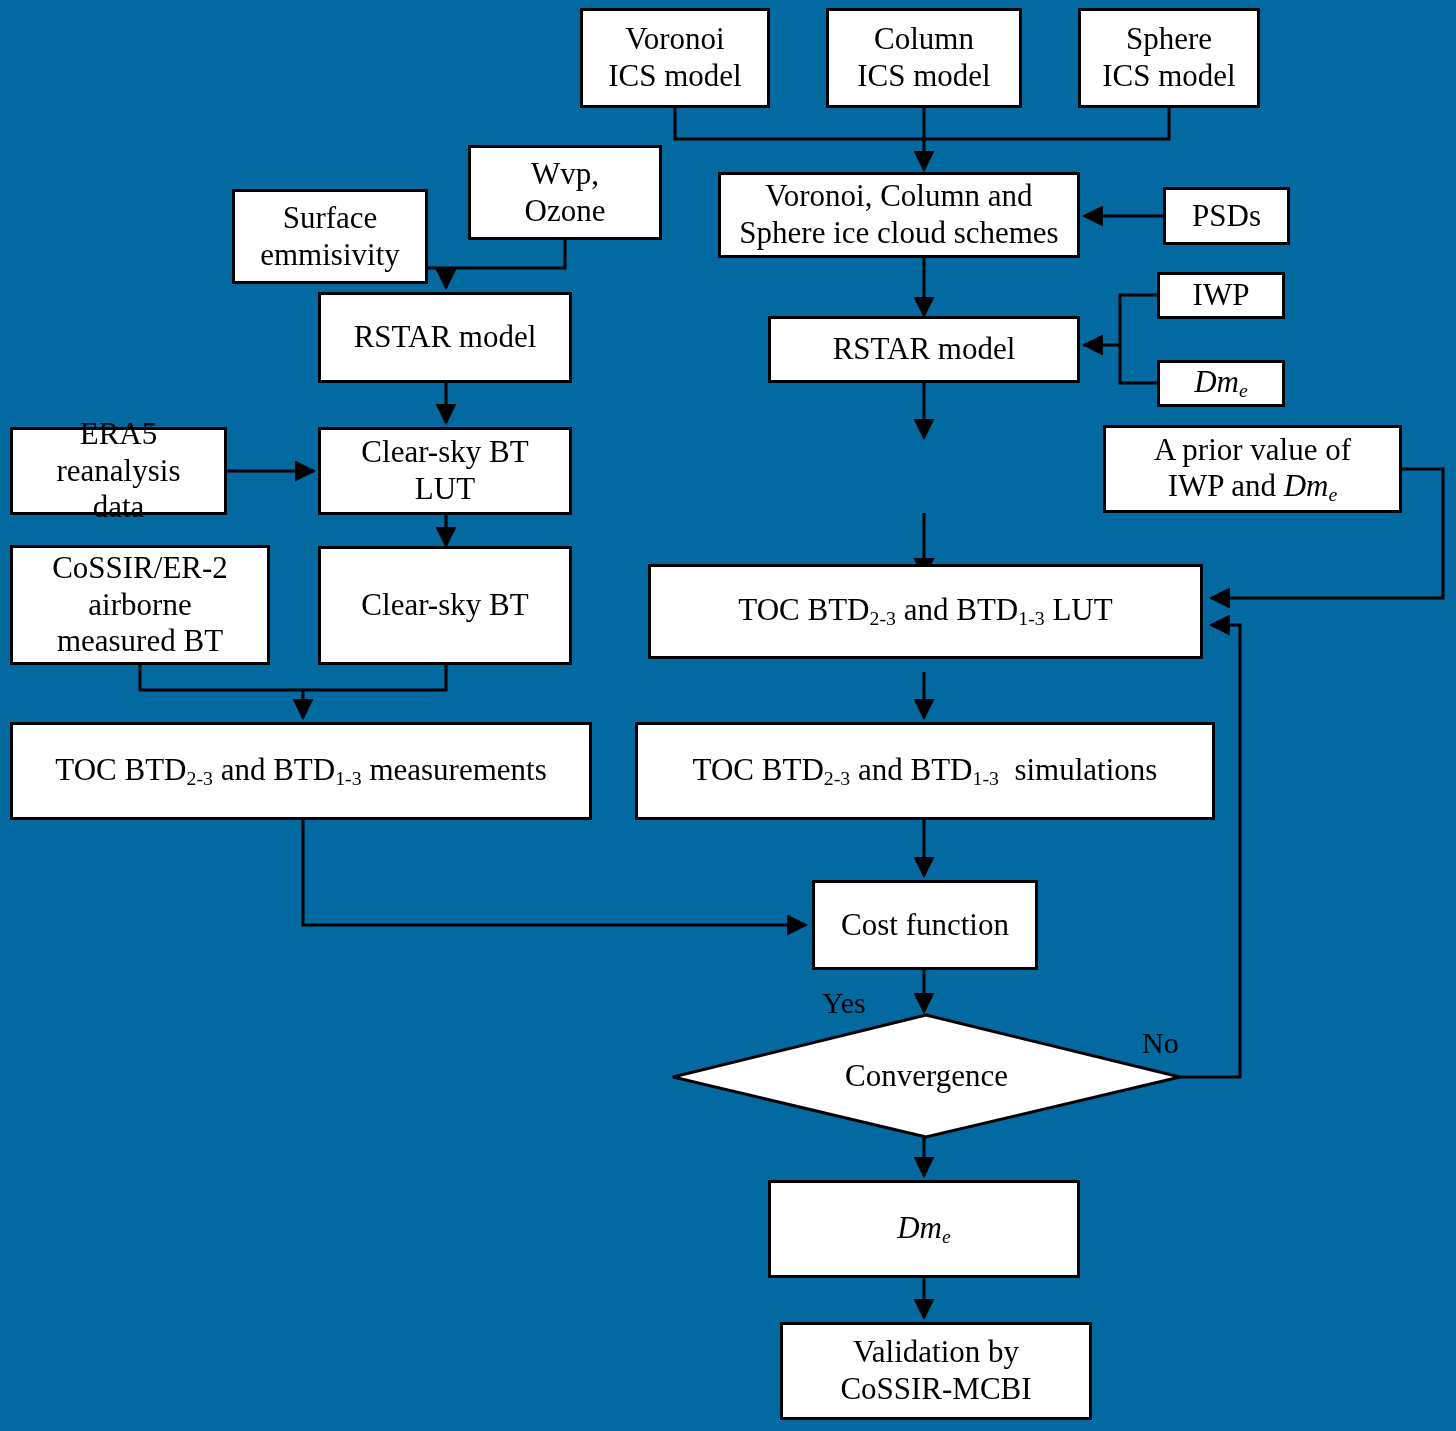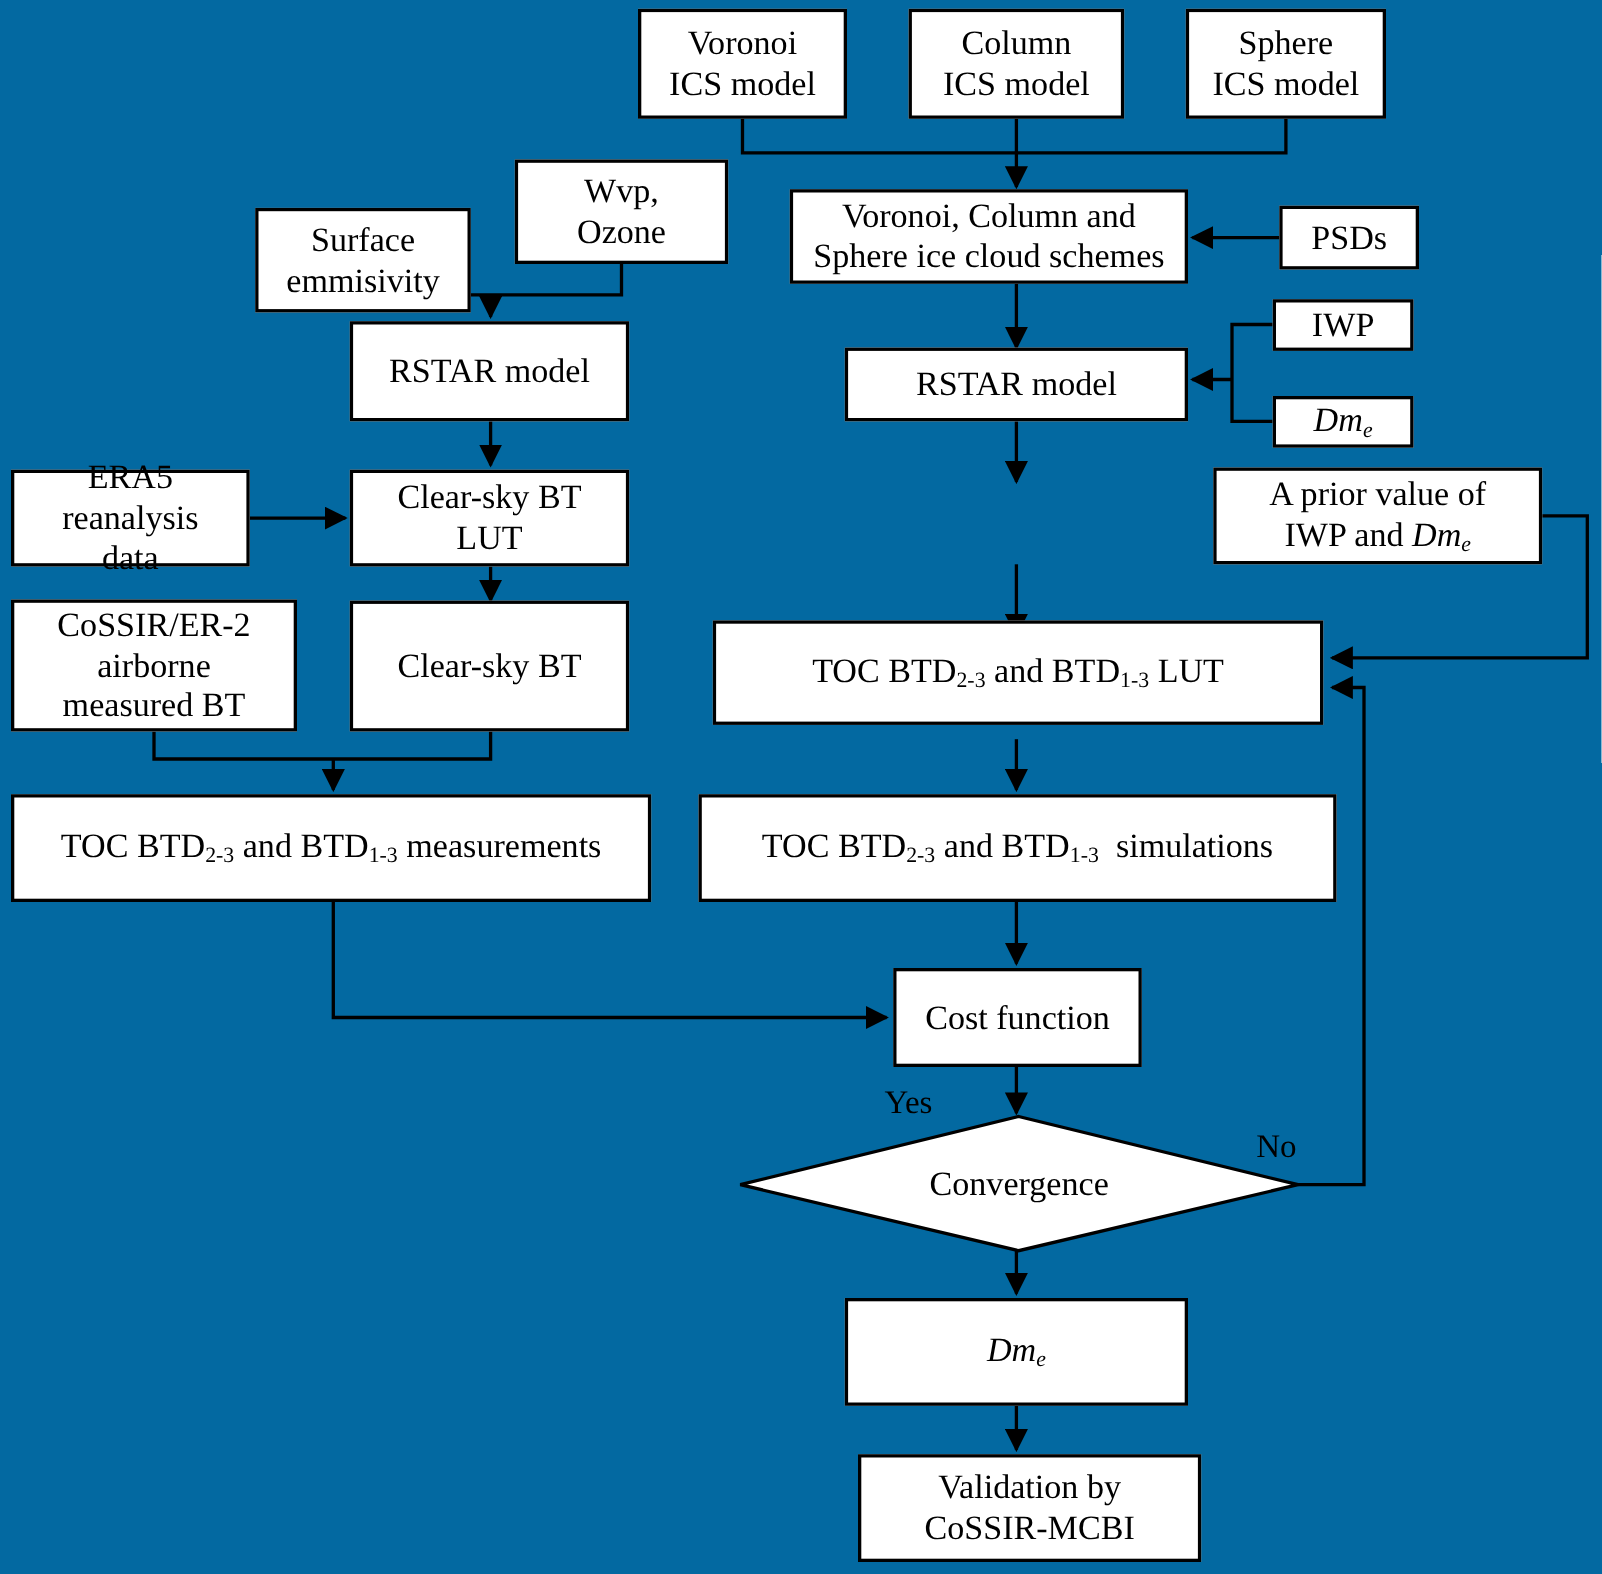--- a/index.html
+++ b/index.html
@@ -233,21 +233,21 @@
   <div class="node" style="left:812px; top:880px; width:226px; height:90px;">
     <span class="lbl">Cost function</span>
   </div>
 
   <div class="diamond-wrap" style="left:673px; top:1015px; width:507px; height:122px;">
     <div class="diamond-label">
       <span>Convergence</span>
     </div>
   </div>
 
-  <div class="edge-label" style="left:804px; top:986px;">Yes</div>
+  <div class="edge-label" style="left:822px; top:986px;">Yes</div>
 
   <div class="edge-label" style="left:1142px; top:1026px;">No</div>
 
   <div class="node" style="left:768px; top:1180px; width:312px; height:98px;">
     <div>
       <span class="lbl"><i class="mathit">Dm</i><sub><i class="mathit">e</i></sub></span>
     </div>
   </div>
 
   <div class="node" style="left:768px; top:1322px; width:312px; height:98px;margin-left:12px;">

